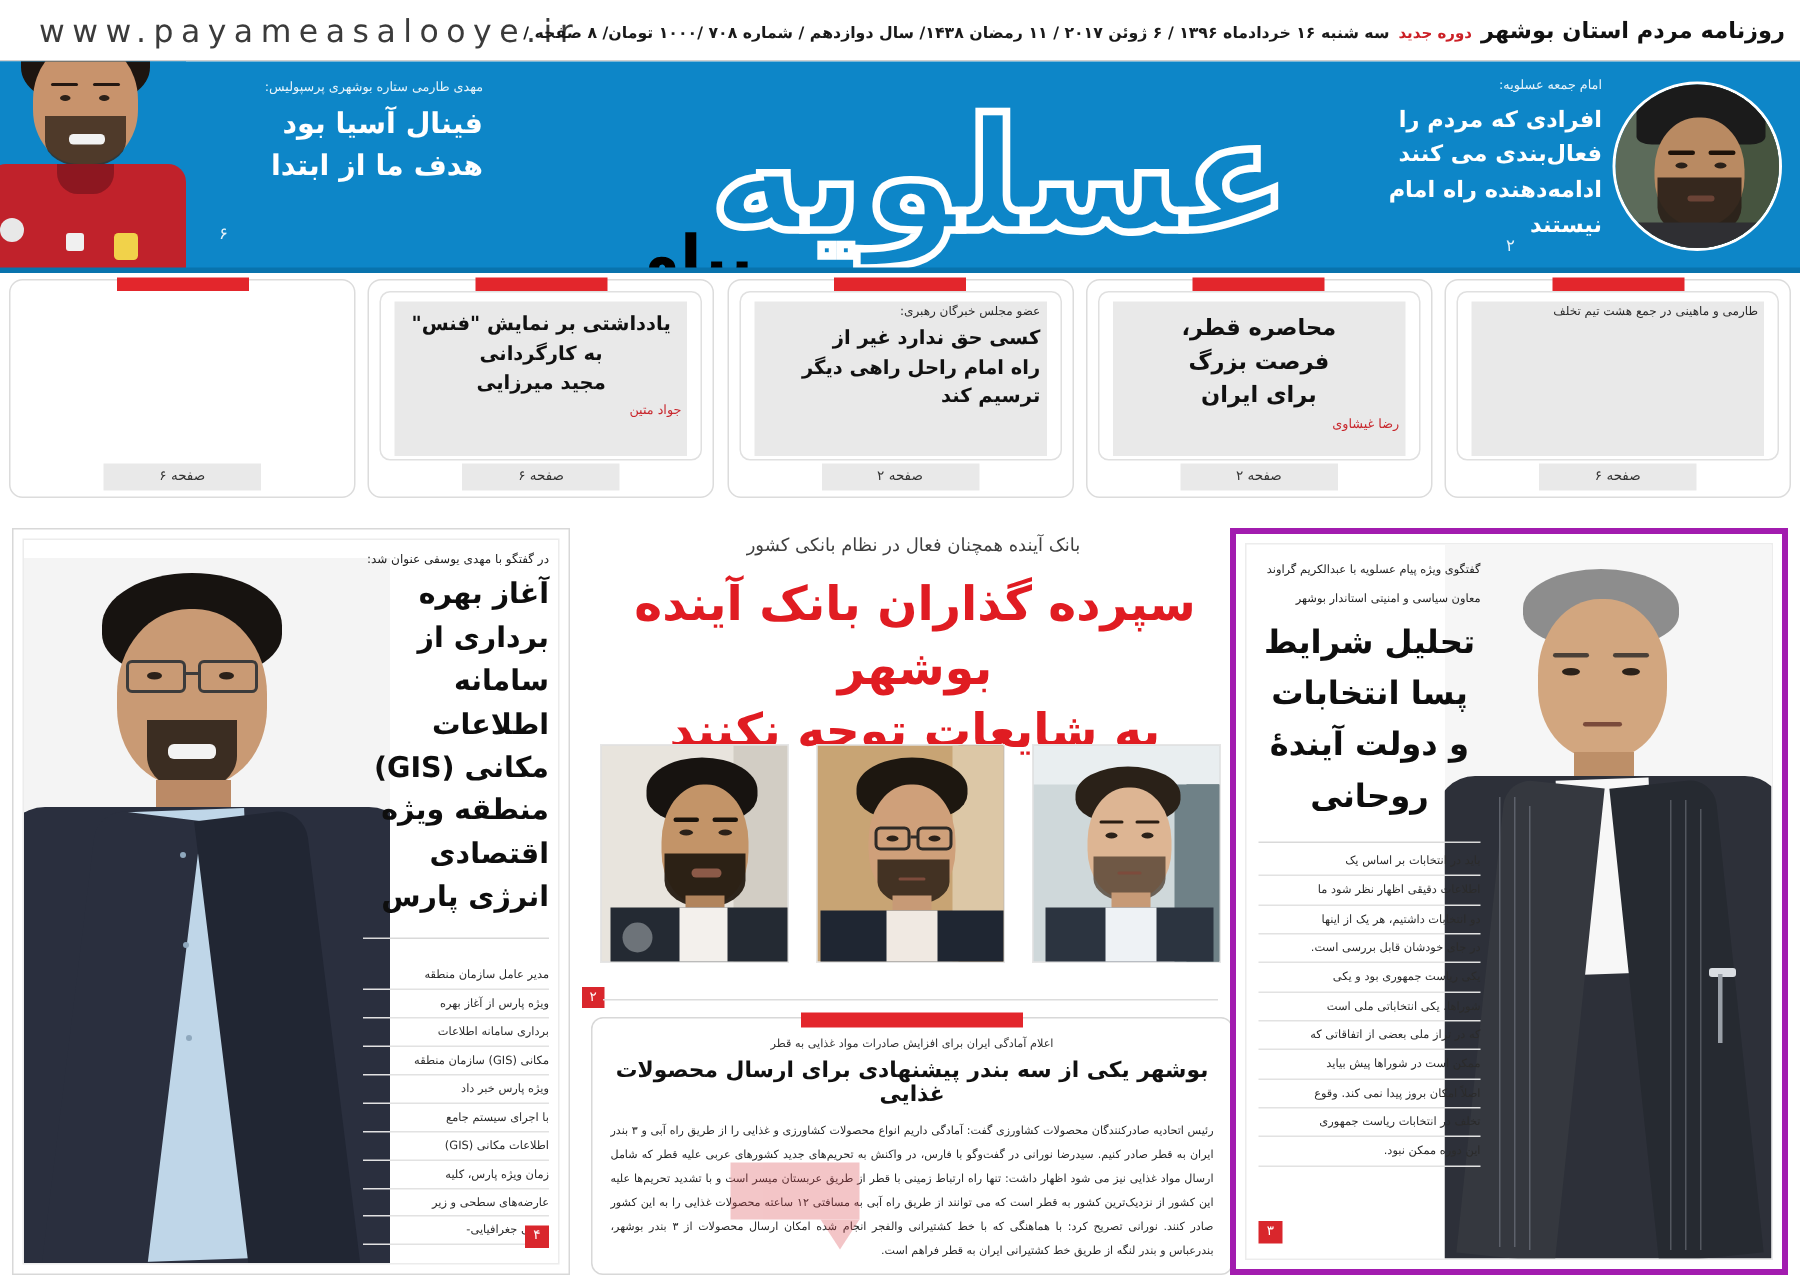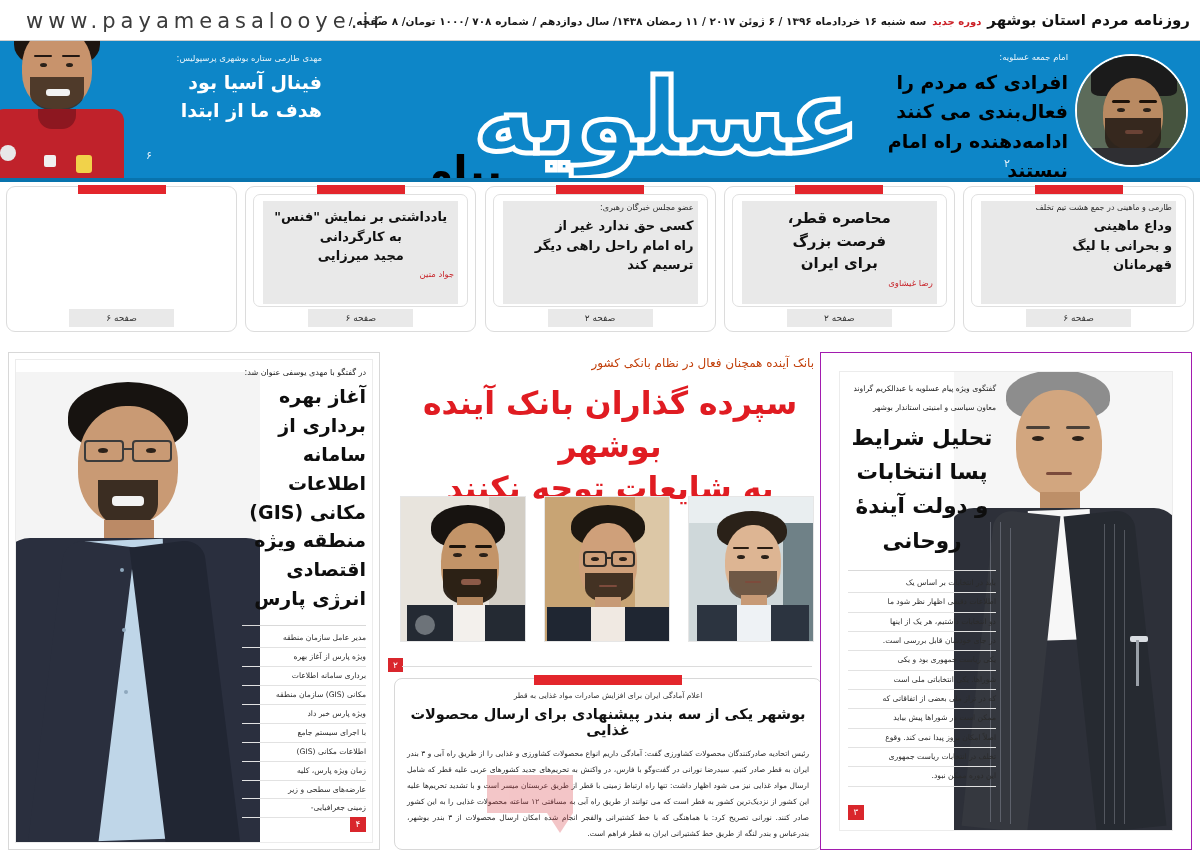--- a/index.html
+++ b/index.html
@@ -166,23 +166,23 @@
     border: 2px solid #ffffff;
   }
   .banner-right-text {
     position: absolute;
     right: 132px; top: 11px;
     width: 188px;
     text-align: right;
     direction: rtl;
   }
   .banner-right-head {
-    font-size: 19px;
-    font-weight: bold;
-    color: #000000;
+    font-size: 15px;
+    font-weight: bold;
+    color: #ffffff;
     line-height: 1.55;
   }
   .banner-right-page {
     position: absolute;
     right: 190px; top: 116px;
     font-size: 11px;
     color: #e5f2fa;
   }
 
   
@@ -329,21 +329,21 @@
     color: #0e0e0e;
     line-height: 1.52;
   }
   .left-body {
     margin-top: 12px;
     font-size: 7.6px;
     line-height: 2.1;
     color: #2b2b2b;
     text-align: justify;
     border-top: 1px solid #d9d9d9;
-    padding-top: 3px;
+    padding-top: 15px;
   }
   .left-body p { border-bottom: 1px solid #e2e2e2; padding: 1px 0; }
   .left-pagenum {
     position: absolute;
     right: 6px; bottom: 10px;
     width: 16px; height: 15px;
     background: #d9262c;
     color: #fff;
     font-size: 9px;
     text-align: center;
@@ -354,22 +354,23 @@
   .col-center {
     position: absolute;
     left: 386px; top: 0;
     width: 444px;
     height: 514px;
   }
   .center-kicker {
     position: absolute;
     right: 16px; top: 12px;
     width: 410px;
+    text-align: center;
     font-size: 12px;
-    color: #c2410c;
+    color: #404040;
     direction: rtl;
     letter-spacing: -0.2px;
   }
   .center-head {
     position: absolute;
     right: 4px; top: 38px;
     width: 432px;
     text-align: center;
     direction: rtl;
     font-size: 31.5px;
@@ -468,23 +469,23 @@
     border-top: 20px solid #d8414a;
     margin-left: 30px;
   }
 
   
   .col-right {
     position: absolute;
     right: 8px; top: 8px;
     width: 372px;
     height: 498px;
-    border: 1px solid #a21caf;
+    border: 4px solid #a21caf;
     background: #ffffff;
-    padding: 18px;
+    padding: 6px;
   }
   .col-right-inner {
     position: relative;
     width: 100%; height: 100%;
     border: 1px solid #ececec;
     overflow: hidden;
     background: #fff;
   }
   .right-photo {
     position: absolute;
@@ -686,23 +687,20 @@
         <span class="teaser-page">صفحه ۲</span>
       </div>
     </div>
 
     <div class="teaser">
       <div class="teaser-redbar"></div>
       <div class="teaser-inner">
         <div class="teaser-grey"></div>
         <div class="teaser-text">
           <div class="teaser-kicker">طارمی و ماهینی در جمع هشت تیم تخلف</div>
-          <div class="teaser-head" style="white-space:pre-line">وداع ماهینی
-و بحرانی با لیگ
-قهرمانان</div>
           <div class="teaser-byline"></div>
         </div>
       </div>
       <div class="teaser-footer">
         <div class="teaser-footer-bg"></div>
         <span class="teaser-page">صفحه ۶</span>
       </div>
     </div>
   </div>
 

